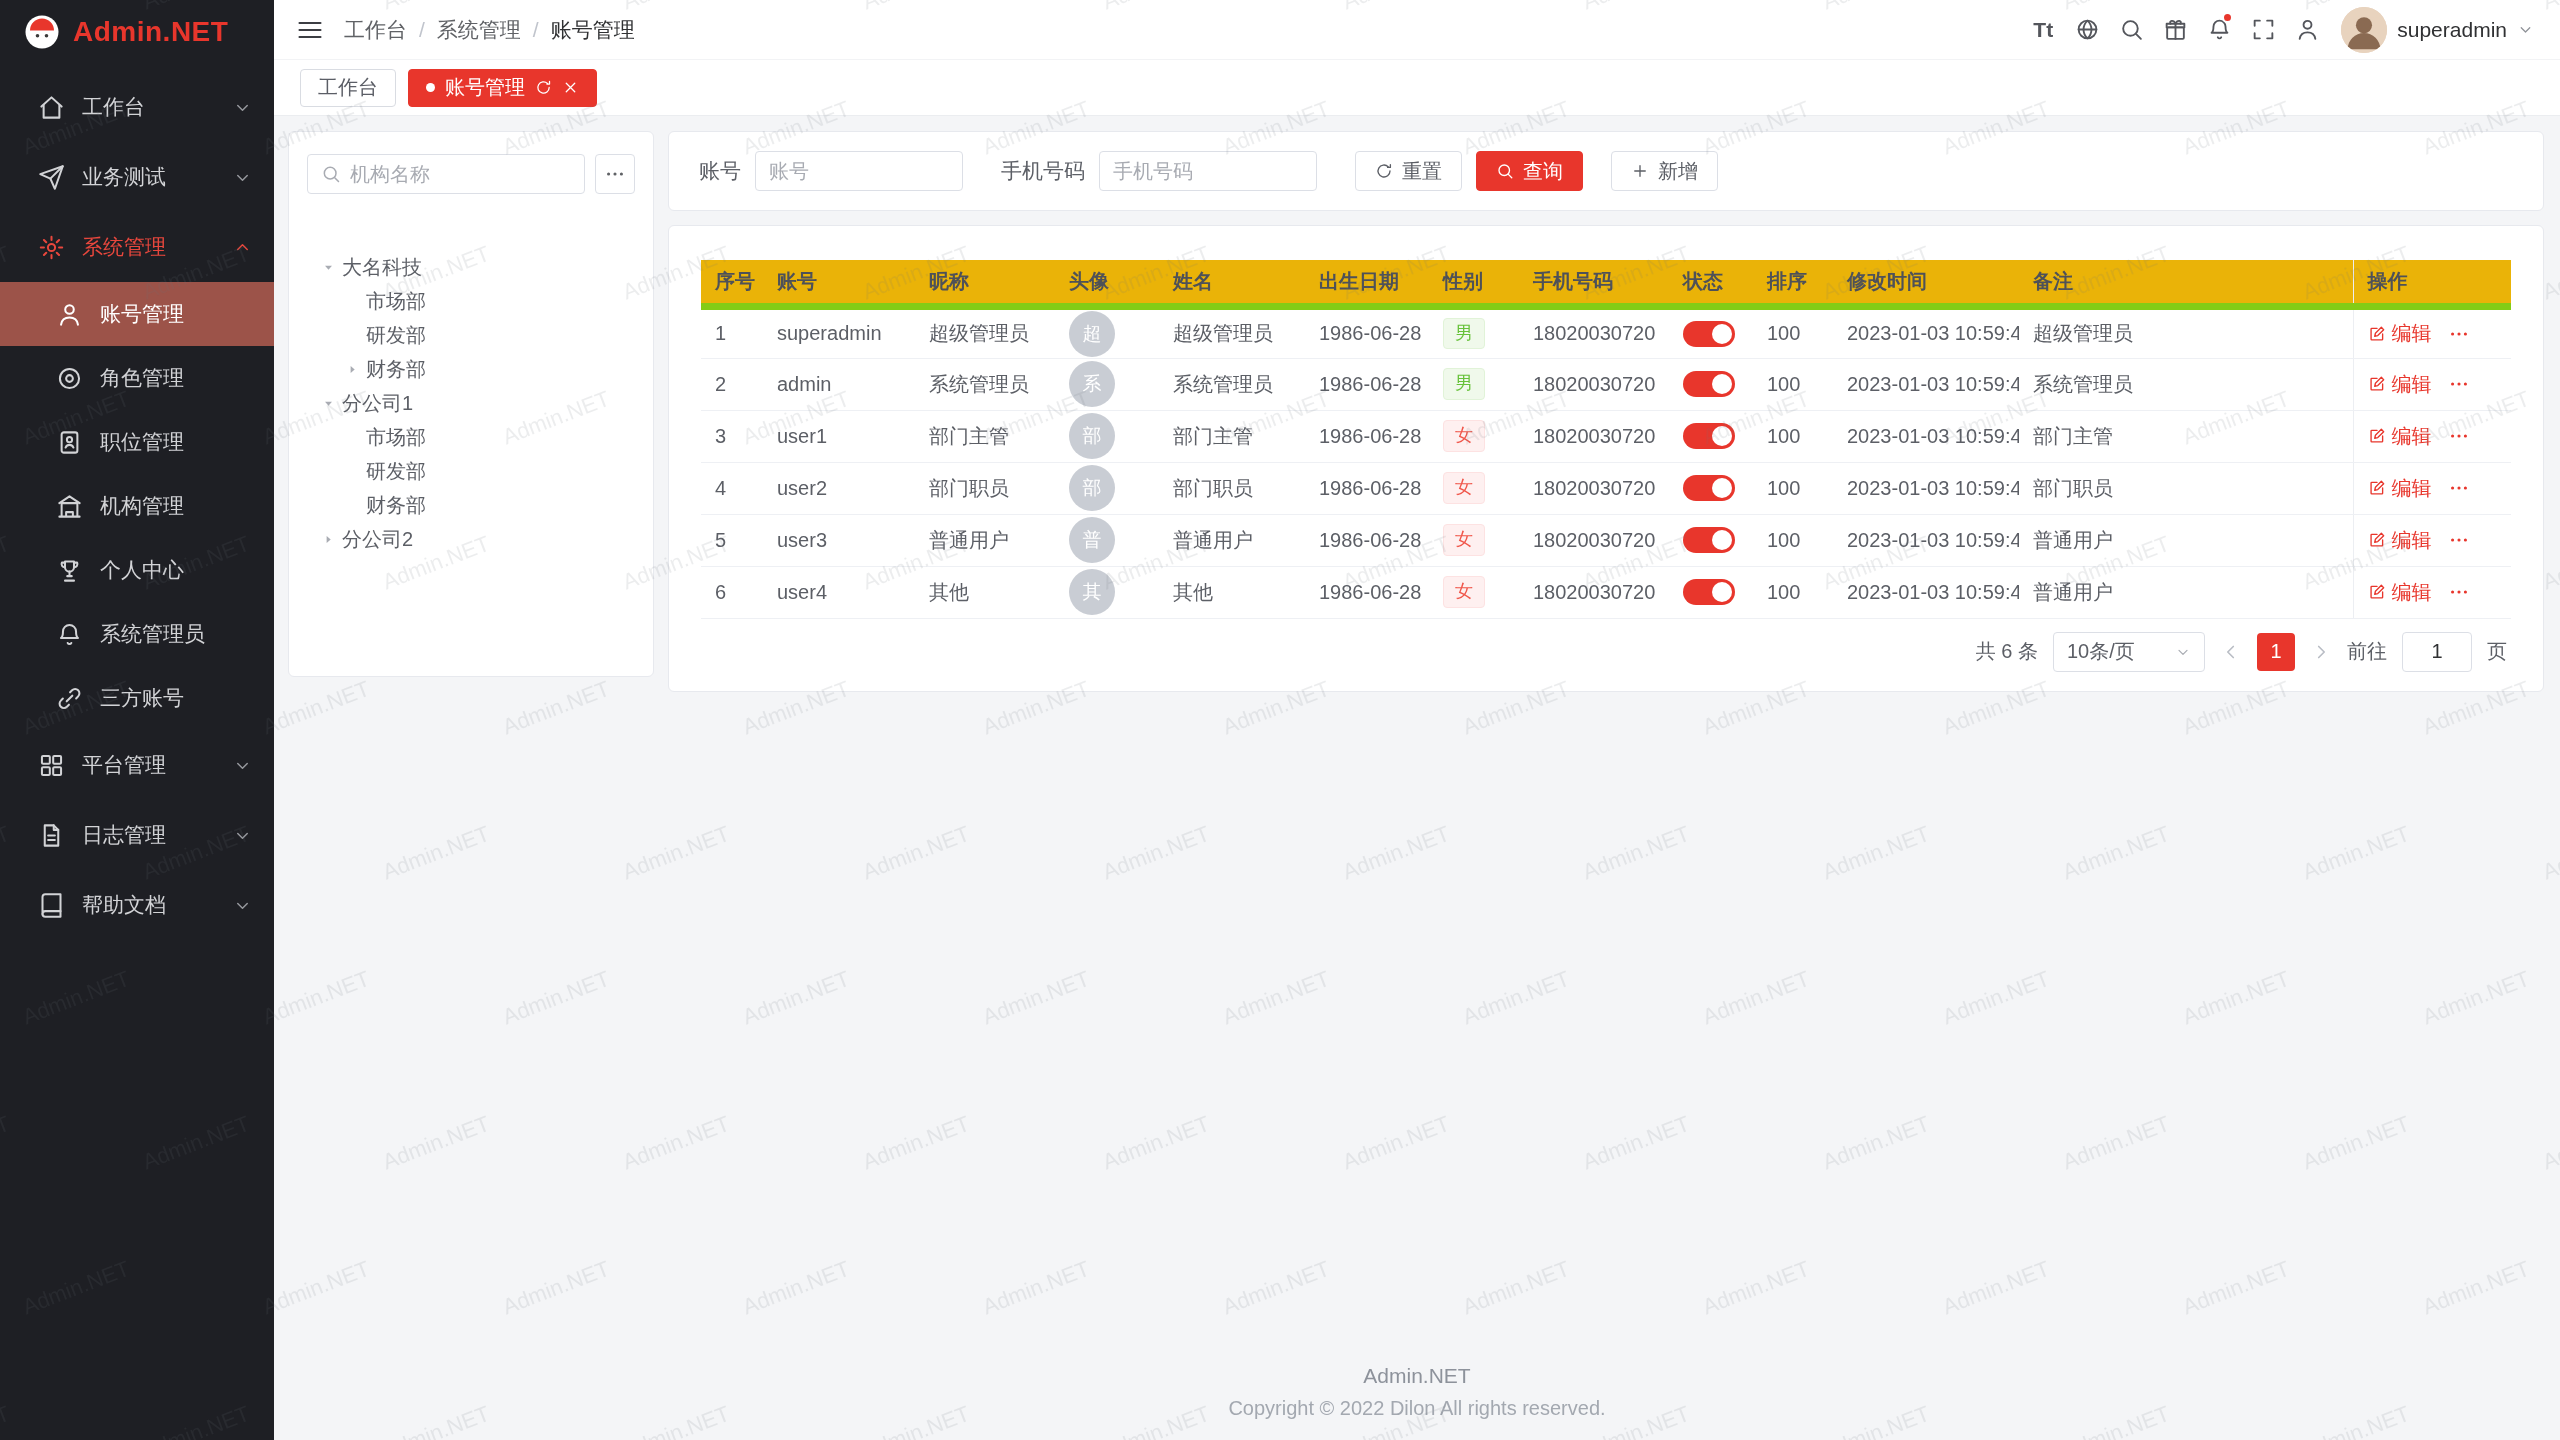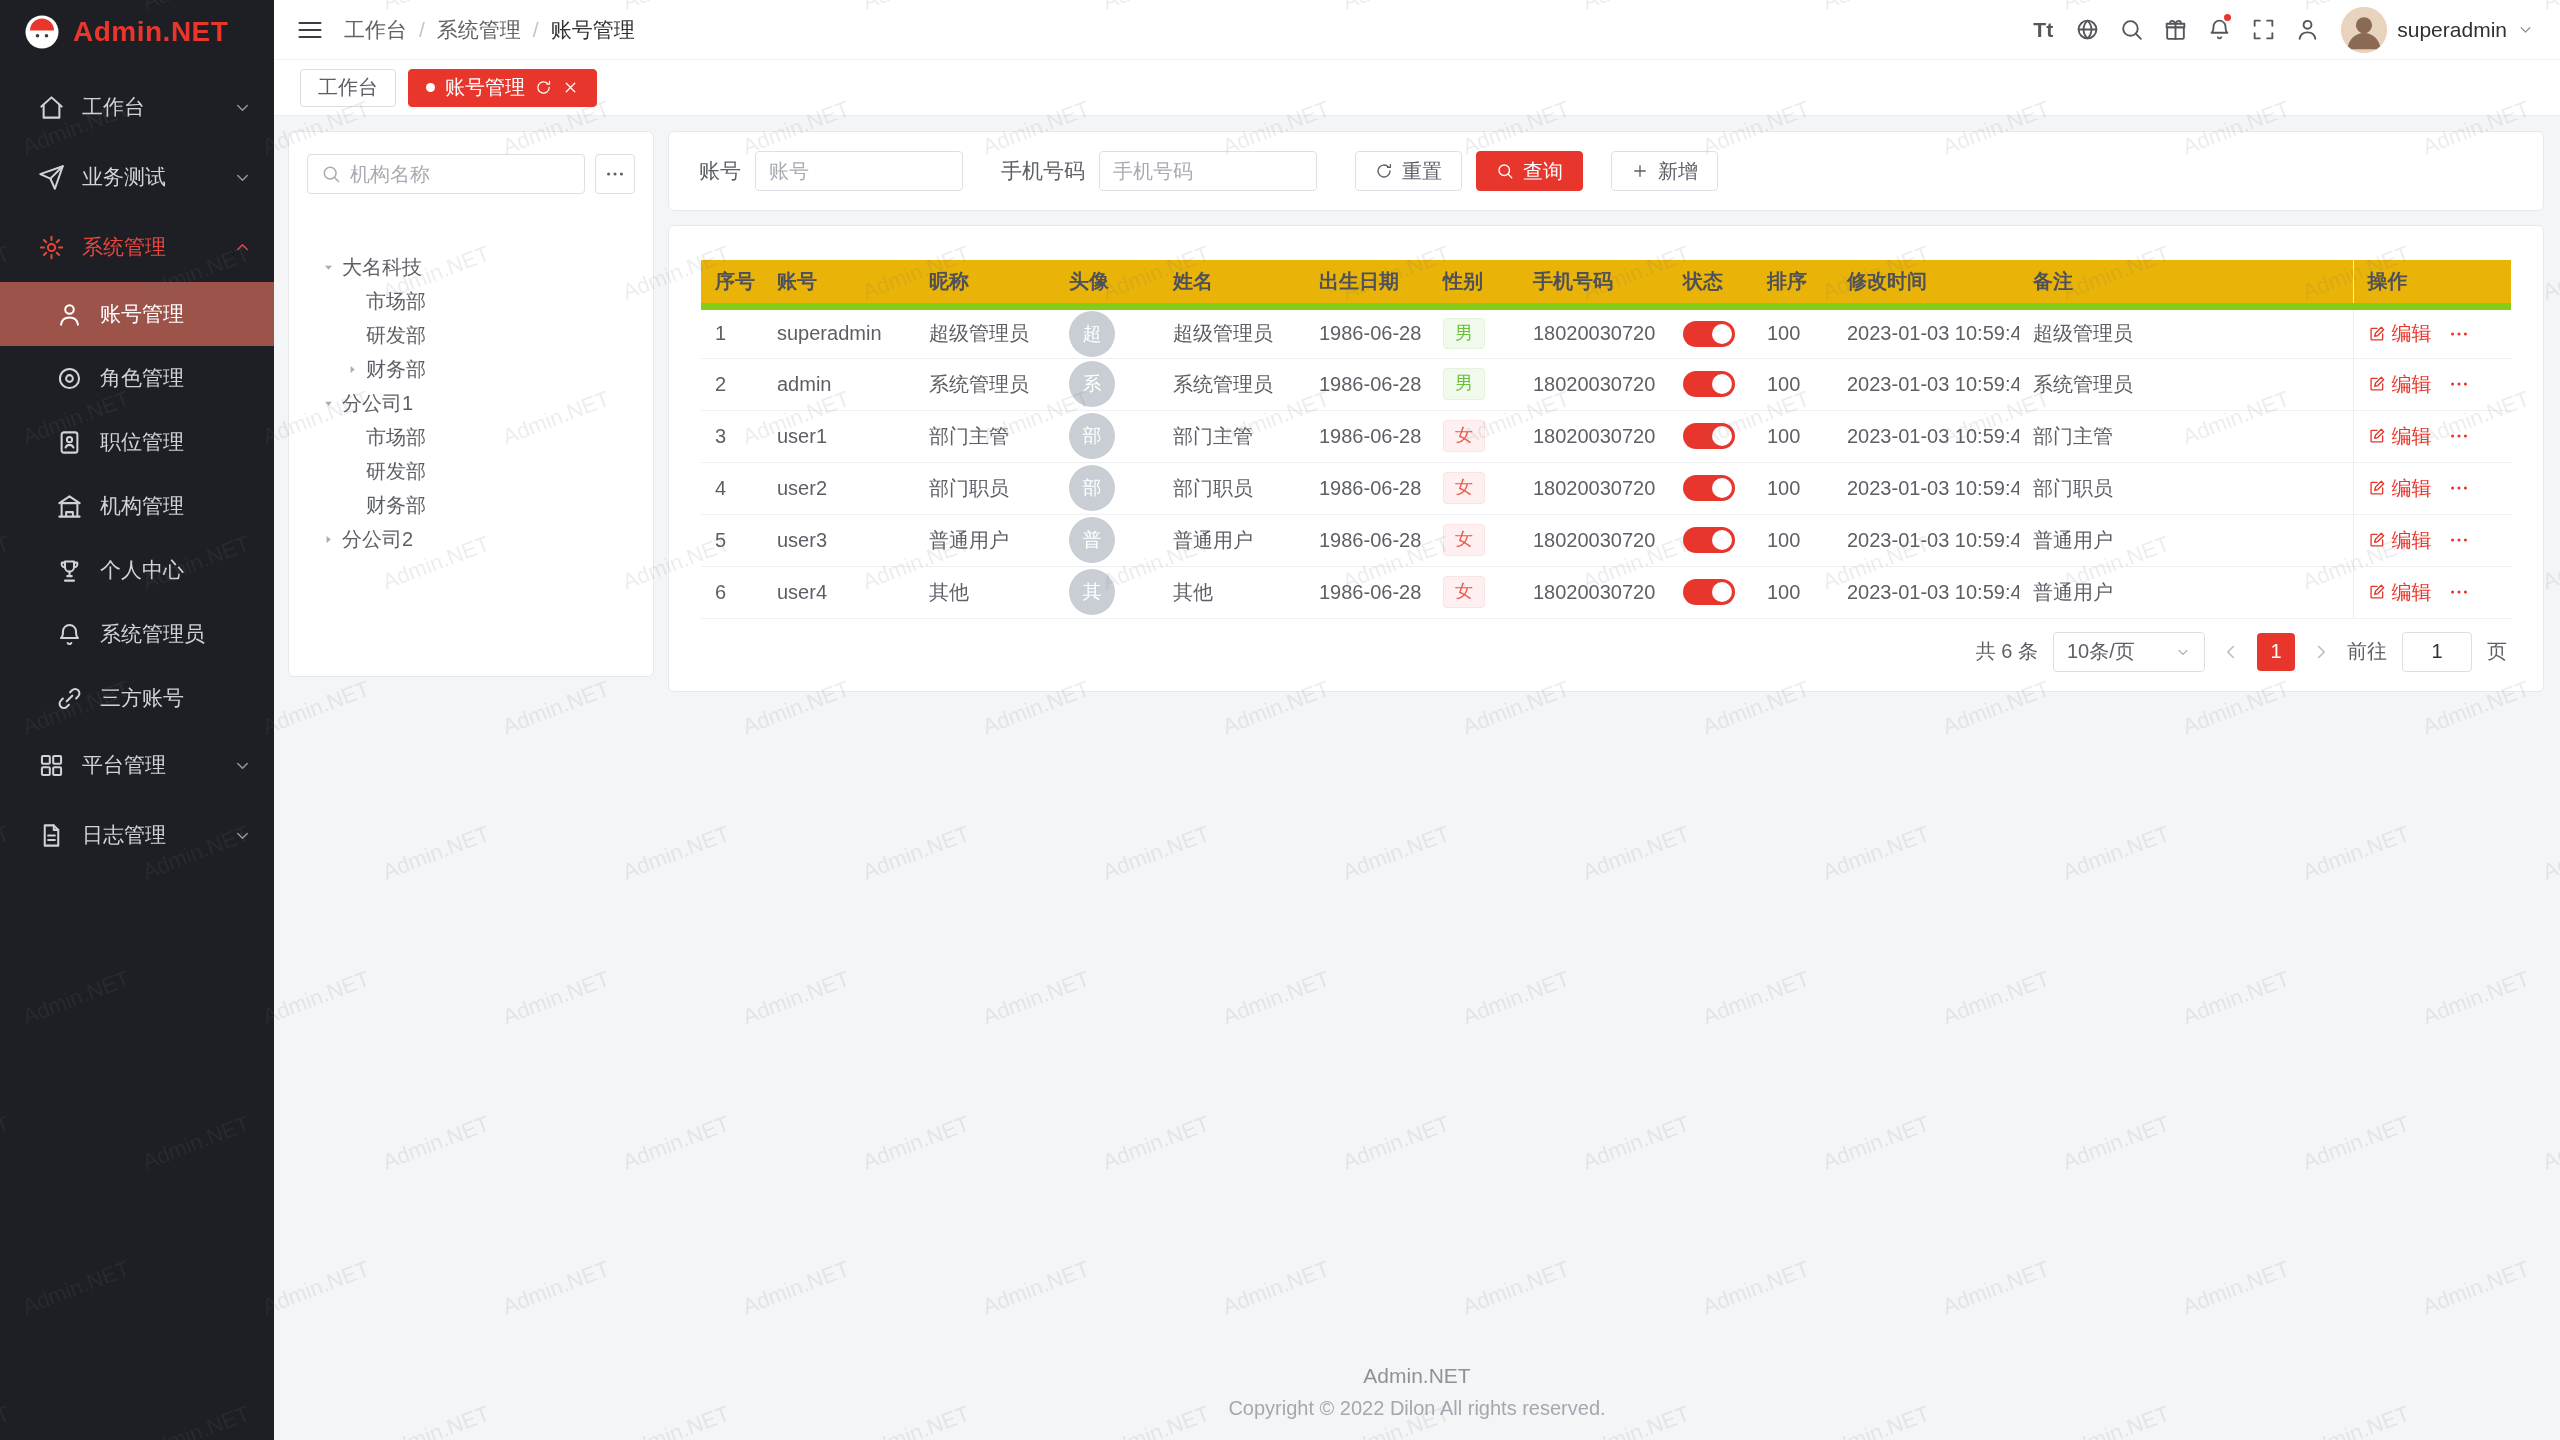--- a/index.html
+++ b/index.html
@@ -251,20 +251,34 @@
           </span>
         </div>
         <div class="menu-item">
           <span class="i mi">
             <svg viewBox="0 0 24 24" fill="none" stroke="currentColor" stroke-width="1.8" stroke-linecap="round" stroke-linejoin="round">
               <path d="M6 3h8l4 4v14H6z"></path>
               <path d="M14 3v4h4M9 12h6M9 16h6"></path>
             </svg>
           </span>
           <span class="mlabel">日志管理</span>
+          <span class="i chev">
+            <svg viewBox="0 0 24 24" fill="none" stroke="currentColor" stroke-width="1.8" stroke-linecap="round" stroke-linejoin="round">
+              <path d="M6 9.5l6 6 6-6"></path>
+            </svg>
+          </span>
+        </div>
+        <div class="menu-item">
+          <span class="i mi">
+            <svg viewBox="0 0 24 24" fill="none" stroke="currentColor" stroke-width="1.8" stroke-linecap="round" stroke-linejoin="round">
+              <path d="M4 19.5A2.5 2.5 0 0 1 6.5 17H20V2H6.5A2.5 2.5 0 0 0 4 4.5z"></path>
+              <path d="M4 19.5A2.5 2.5 0 0 0 6.5 22H20v-5"></path>
+            </svg>
+          </span>
+          <span class="mlabel">帮助文档</span>
           <span class="i chev">
             <svg viewBox="0 0 24 24" fill="none" stroke="currentColor" stroke-width="1.8" stroke-linecap="round" stroke-linejoin="round">
               <path d="M6 9.5l6 6 6-6"></path>
             </svg>
           </span>
         </div>
       </nav>
   </aside>
 
   <div class="main">

